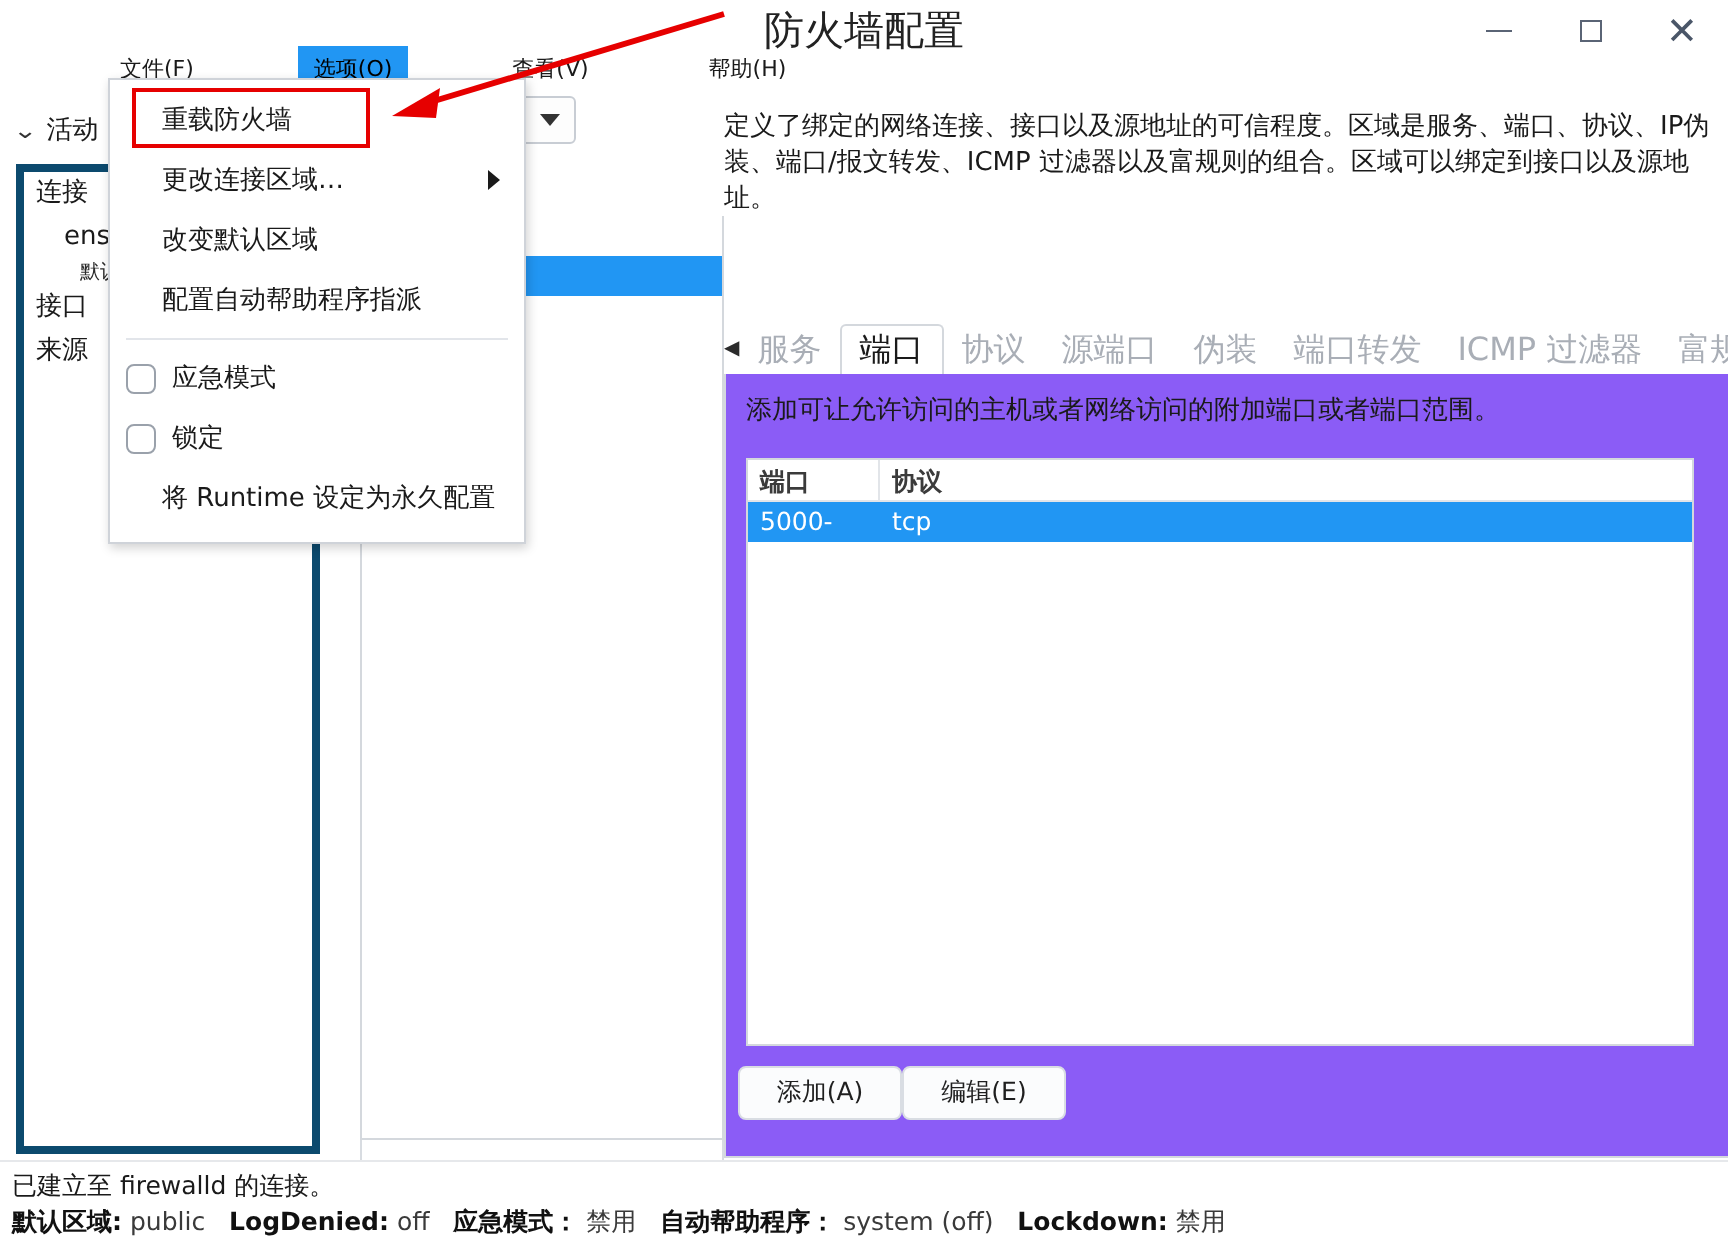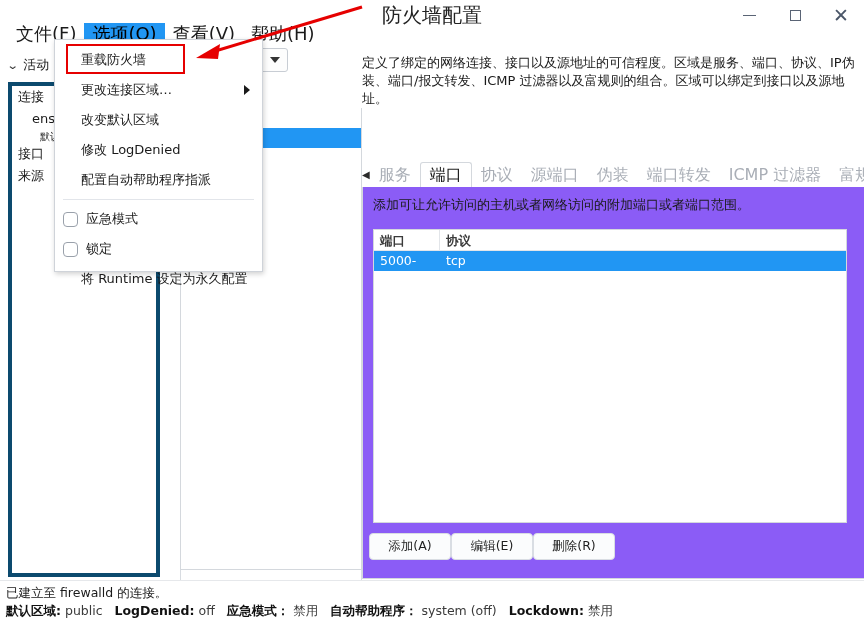--- a/index.html
+++ b/index.html
@@ -34,21 +34,21 @@
   .winbtn .maxi { display:block; width:11px; height:11px; border:1px solid #5a6475; }
   .winbtn.close { color: #4a5668; font-size: 19px; font-weight: 300; }
 
   
   .menubar {
     position: absolute; top: 22px; left: 0; width: 864px; height: 24px;
     display: flex; align-items: center; padding-left: 8px;
   }
   .menuitem {
     height: 22px; padding: 0 8px; display: flex; align-items: center;
-    font-size: 18px; color: #1a1a1a; white-space: nowrap;
+    font-size: 11px; color: #1a1a1a; white-space: nowrap; margin-left: 44px;
   }
   .menuitem.active { background: #2196f3; color: #000000; }
 
   
   .body-area { position: absolute; top: 46px; left: 0; width: 864px; height: 533px; }
 
   
   .config-row {
     position: absolute; top: 6px; left: 8px; width: 290px; height: 26px;
     display: flex; align-items: center; gap: 6px;
@@ -297,34 +297,32 @@
           </div>
           <div class="pt-row selected">
             <div class="pt-td c0">5000-8000</div>
             <div class="pt-td">tcp</div>
           </div>
         </div>
 
         <div class="btn-row">
           <div class="btn">添加(A)</div>
           <div class="btn">编辑(E)</div>
-          <div class="btn">删除(R)</div>
         </div>
       </div>
     </div>
   </div>
 
   <div class="popup">
     <div class="pop-item">重载防火墙</div>
     <div class="pop-item">
       <span>更改连接区域…</span>
       <span class="submarker"></span>
     </div>
     <div class="pop-item">改变默认区域</div>
-    <div class="pop-item">修改 LogDenied</div>
     <div class="pop-item">配置自动帮助程序指派</div>
     <div class="pop-sep"></div>
     <div class="pop-check">
       <span class="cbox"></span>
       <span>应急模式</span>
     </div>
     <div class="pop-check">
       <span class="cbox"></span>
       <span>锁定</span>
     </div>

